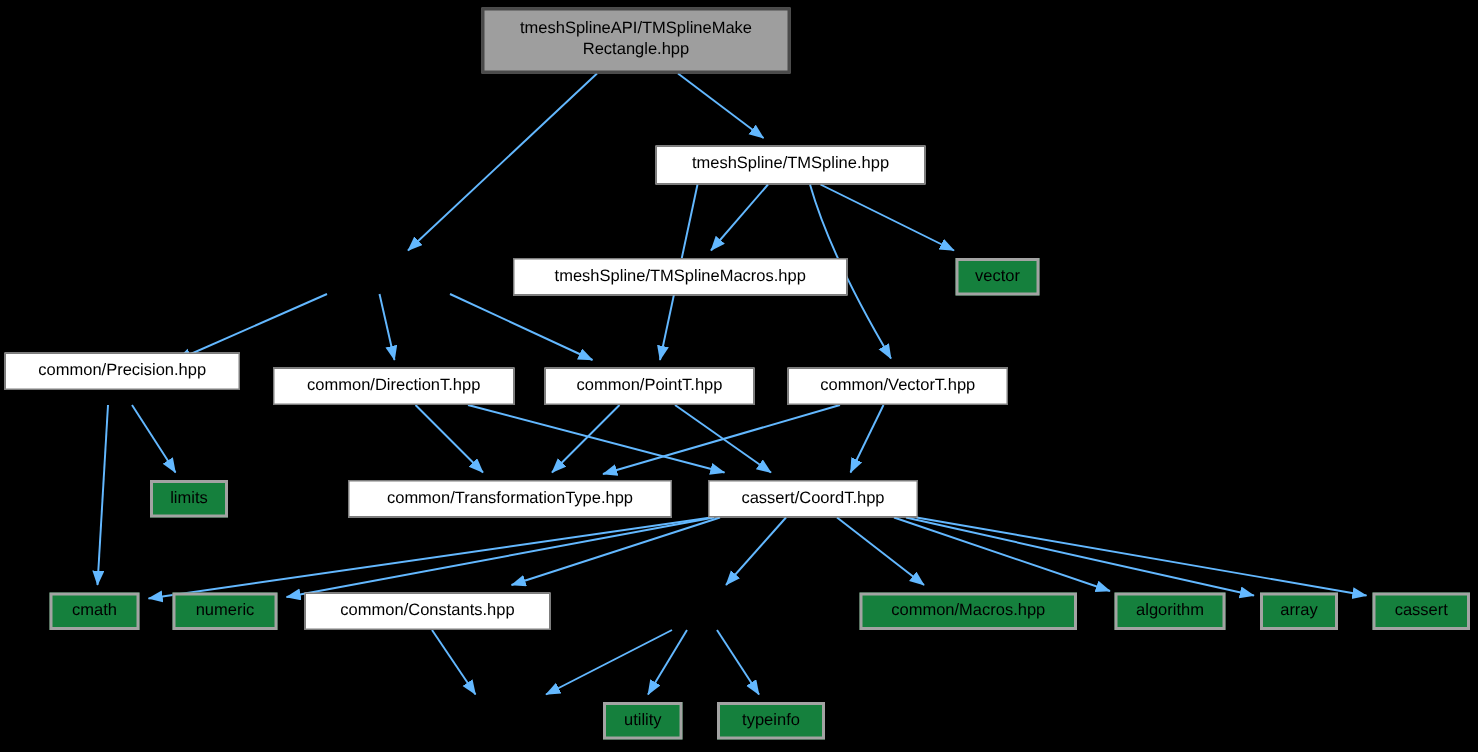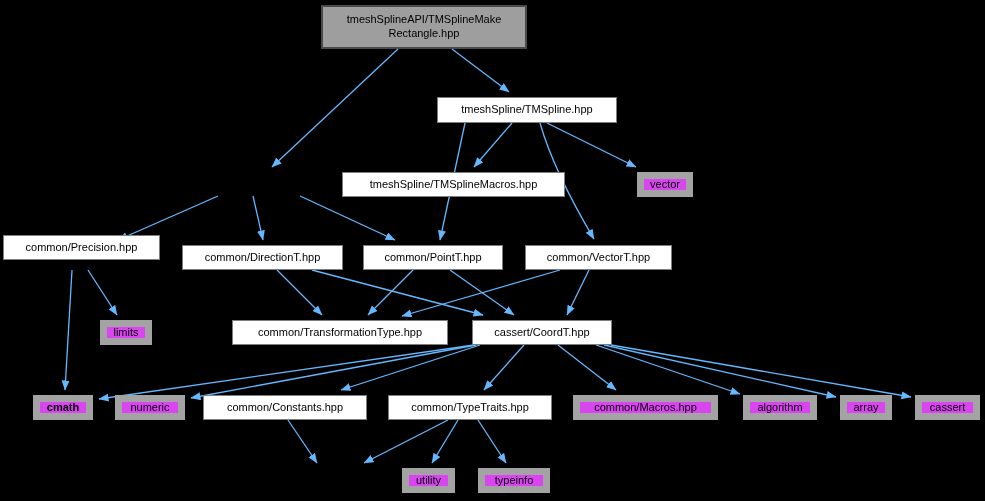--- a/index.html
+++ b/index.html
@@ -25,22 +25,22 @@
     z-index:2;
     padding:1px 4px;
   }
   .node.root{
     background:#9e9e9e;
     border:2px solid #4a4a4a;
     white-space:normal;
     font-size:11px;
   }
   .node.leaf{
-    background:#d946ef;
-    border:7px solid #a3a3a3;
+    background:#15803d;
+    border:2px solid #a3a3a3;
   }
 </style>
 </head>
 <body>
 
 <div id="canvas">
 
   <svg id="edge-layer" width="985" height="501" viewBox="0 0 985 501">
     <defs>
       <marker id="arrow" markerWidth="11" markerHeight="9" refX="9.5" refY="4" orient="auto" markerUnits="userSpaceOnUse">
@@ -96,27 +96,26 @@
   <div class="node" style="left:363px;top:245px;width:140px;height:25px;">common/PointT.hpp</div>
 
   <div class="node" style="left:525px;top:245px;width:147px;height:25px;">common/VectorT.hpp</div>
 
   <div class="node leaf" style="left:100px;top:320px;width:52px;height:25px;">limits</div>
 
   <div class="node" style="left:232px;top:320px;width:216px;height:25px;">common/TransformationType.hpp</div>
 
   <div class="node" style="left:472px;top:320px;width:140px;height:25px;">cassert/CoordT.hpp</div>
 
-  <div class="node leaf" style="left:33px;top:395px;width:60px;height:25px;font-weight:bold;">cmath</div>
+  <div class="node leaf" style="left:33px;top:395px;width:60px;height:25px;">cmath</div>
 
   <div class="node leaf" style="left:115px;top:395px;width:70px;height:25px;">numeric</div>
 
   <div class="node" style="left:203px;top:395px;width:164px;height:25px;">common/Constants.hpp</div>
 
-  <div class="node" style="left:388px;top:395px;width:164px;height:25px;">common/TypeTraits.hpp</div>
 
   <div class="node leaf" style="left:573px;top:395px;width:145px;height:25px;">common/Macros.hpp</div>
 
   <div class="node leaf" style="left:743px;top:395px;width:74px;height:25px;">algorithm</div>
 
   <div class="node leaf" style="left:840px;top:395px;width:52px;height:25px;">array</div>
 
   <div class="node leaf" style="left:915px;top:395px;width:65px;height:25px;">cassert</div>
 
 

